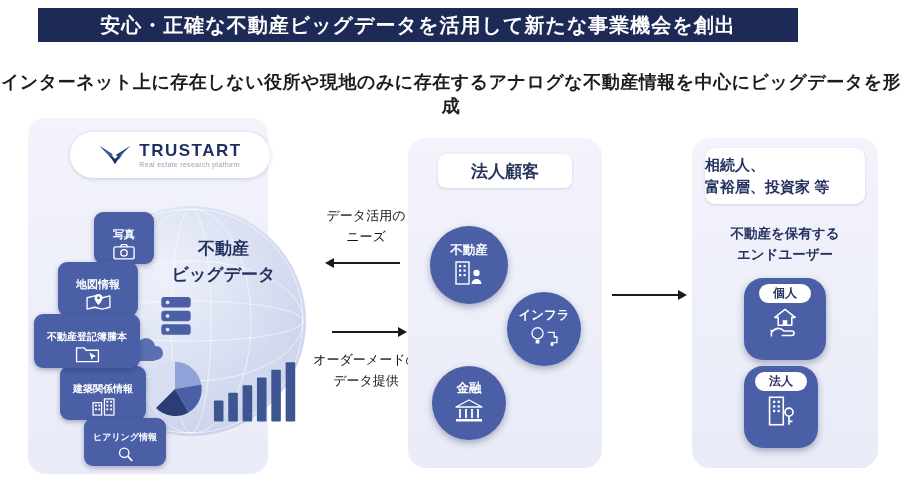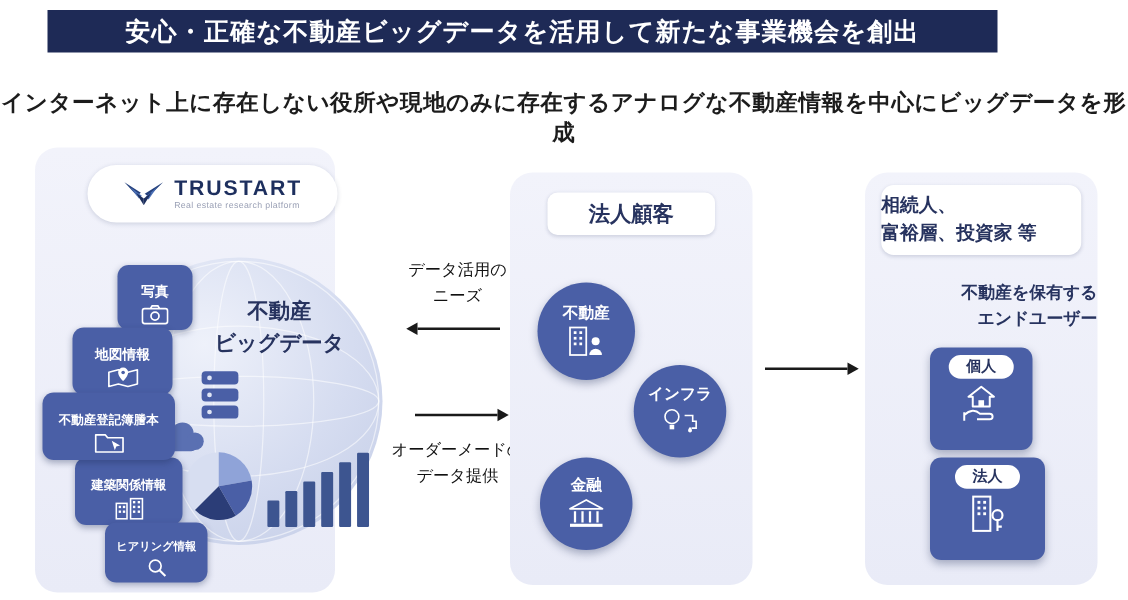--- a/index.html
+++ b/index.html
@@ -74,28 +74,28 @@
     align-items:center;justify-content:center;gap:3px;box-shadow:0 3px 7px rgba(30,42,86,.35);}
   .seg-label{font-size:12.5px;font-weight:700;line-height:1;}
   .seg-1{left:22px;top:88px;width:78px;height:78px;}
   .seg-2{left:99px;top:154px;width:74px;height:74px;}
   .seg-3{left:24px;top:228px;width:74px;height:74px;}
 
   
   .end-title{position:absolute;left:13px;top:10px;width:160px;padding:6px 0;background:#fff;border-radius:10px;
     font-size:15px;font-weight:700;color:#27335f;line-height:1.45;
     box-shadow:0 1px 3px rgba(30,42,86,.15);}
-  .end-sub{position:absolute;left:0;top:86px;width:100%;text-align:right;font-size:13.5px;font-weight:700;
+  .end-sub{position:absolute;left:0;top:86px;width:100%;text-align:center;font-size:13.5px;font-weight:700;
     color:#27335f;line-height:1.55;}
-  .card{position:absolute;background:#4a5fa6;border-radius:9px;display:flex;flex-direction:column;
+  .card{position:absolute;background:#4a5fa6;border-radius:19px;display:flex;flex-direction:column;
     align-items:center;padding-top:6px;gap:4px;box-shadow:0 3px 7px rgba(30,42,86,.35);}
   .card-pill{background:#fff;color:#27335f;font-size:12px;font-weight:700;border-radius:10px;
     padding:1px 14px;line-height:1.4;}
   .card-1{left:52px;top:140px;width:82px;height:76px;}
-  .card-2{left:52px;top:228px;width:92px;height:76px;align-items:center;}
+  .card-2{left:52px;top:228px;width:74px;height:76px;align-items:center;}
 </style>
 </head>
 <body>
 
 <div class="stage">
 
   <div class="banner">安心・正確な不動産ビッグデータを活用して新たな事業機会を創出</div>
   <div class="subtitle">インターネット上に存在しない役所や現地のみに存在するアナログな不動産情報を中心にビッグデータを形成</div>
 
   <div class="panel panel-left">

